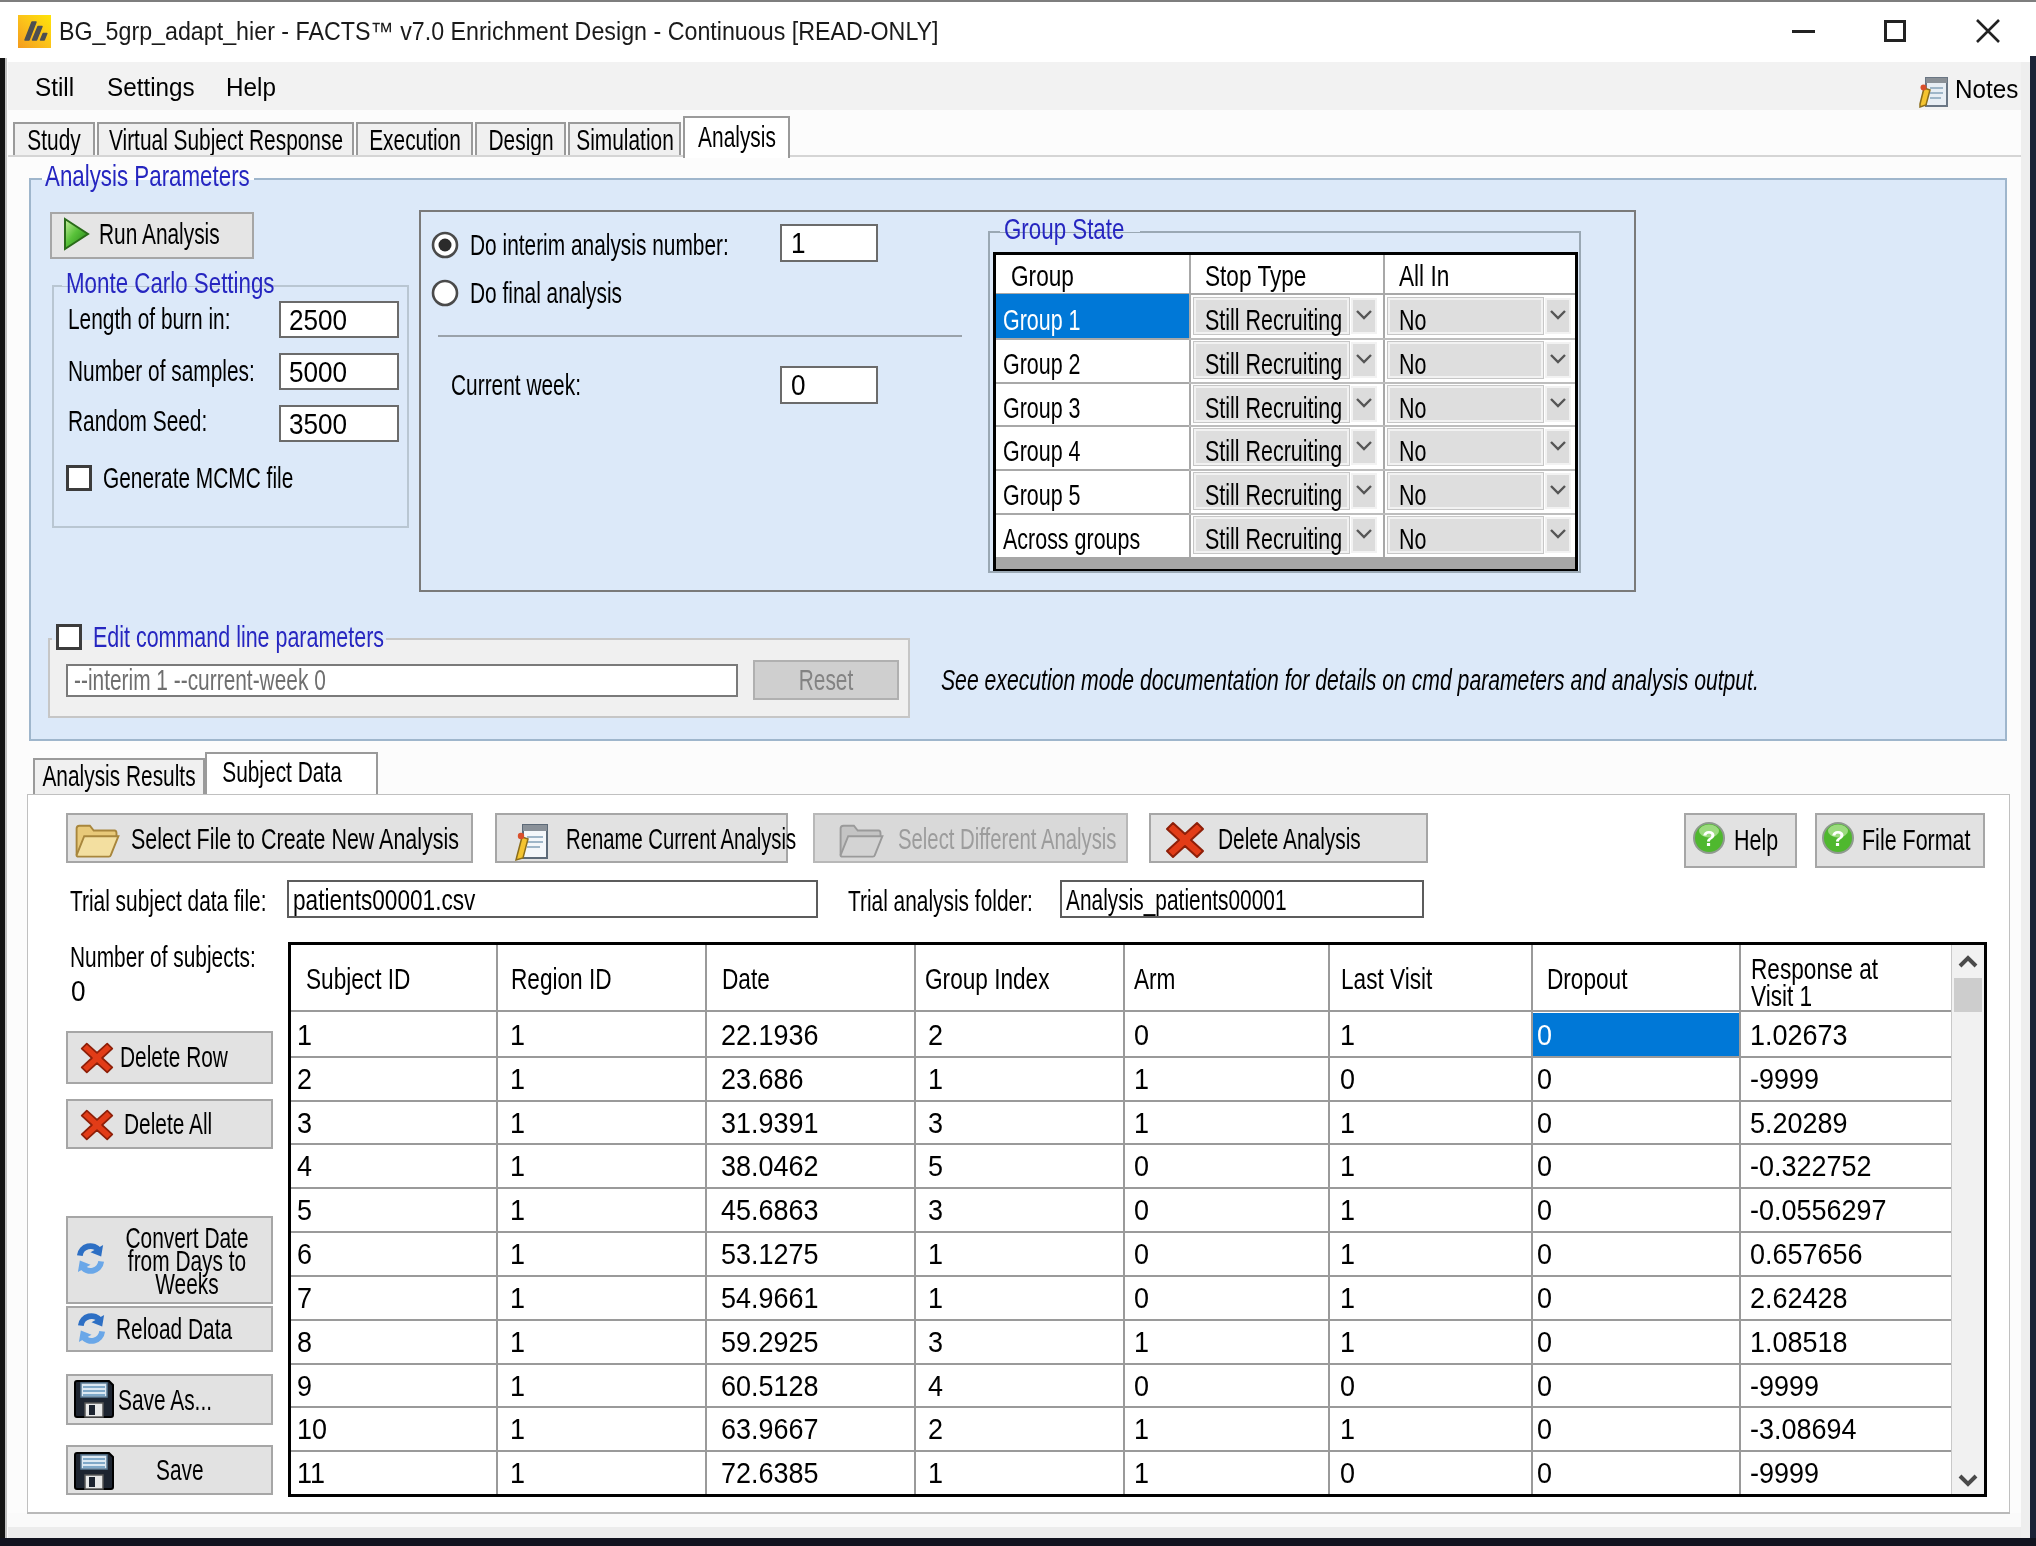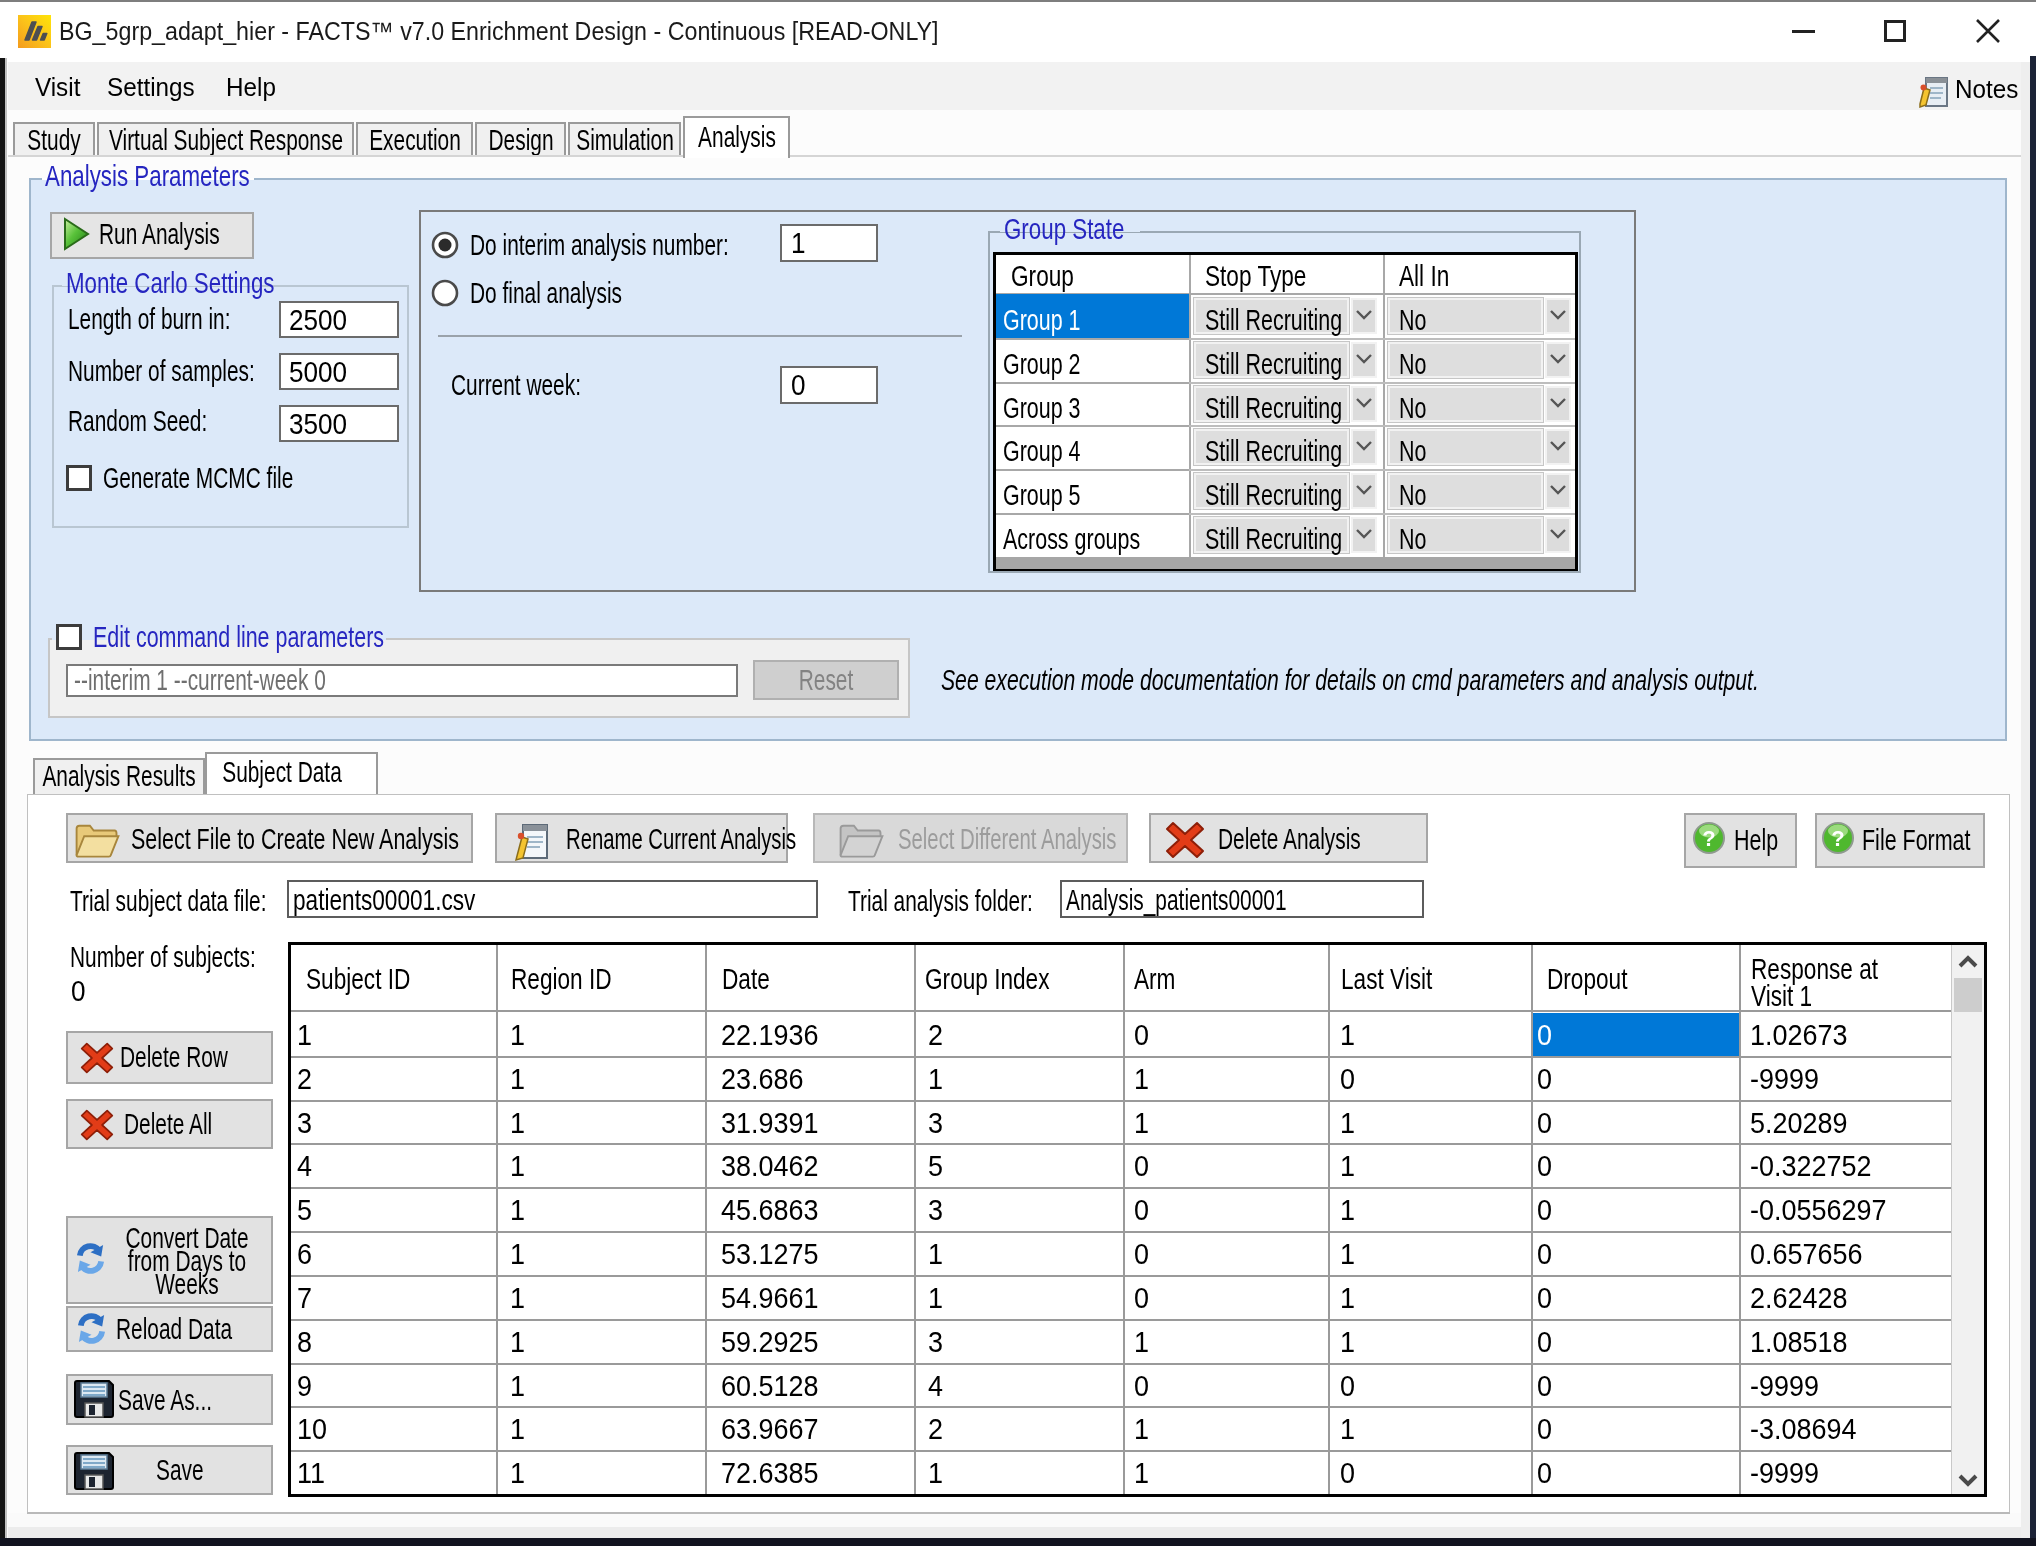--- a/index.html
+++ b/index.html
@@ -26,21 +26,21 @@
         <path d="M22.5 25 L25.2 18.5 L28.8 18.5 L26.2 25 Z"></path>
       </g>
     </svg>
 <div style="position:absolute;left:59px;top:31px;transform:translateY(-50%) scaleX(0.93);transform-origin:0 50%;font-size:25px;color:#1a1a1a;white-space:nowrap;line-height:1;">BG_5grp_adapt_hier - FACTS™ v7.0 Enrichment Design - Continuous [READ-ONLY]</div>
 <div style="position:absolute;left:1792px;top:30px;width:23px;height:3px;background:#222;"></div>
 <div style="position:absolute;left:1884px;top:20px;width:22px;height:22px;border:3px solid #222;"></div>
 <svg style="position:absolute;left:1976px;top:19px;width:24px;height:24px;" viewBox="0 0 24 24">
       <path d="M1 1 L23 23 M23 1 L1 23" stroke="#222" stroke-width="2.6"></path>
     </svg>
 <div style="position:absolute;left:8px;top:62px;width:2013px;height:48px;background:#f2f2f2;"></div>
-<div style="position:absolute;left:35px;top:87px;transform:translateY(-50%) scaleX(0.97);transform-origin:0 50%;font-size:25px;color:#000;white-space:nowrap;line-height:1;">Visit</div>
+<div style="position:absolute;left:35px;top:87px;transform:translateY(-50%) scaleX(0.97);transform-origin:0 50%;font-size:25px;color:#000;white-space:nowrap;line-height:1;">Still</div>
 <div style="position:absolute;left:107px;top:87px;transform:translateY(-50%) scaleX(0.97);transform-origin:0 50%;font-size:25px;color:#000;white-space:nowrap;line-height:1;">Settings</div>
 <div style="position:absolute;left:226px;top:87px;transform:translateY(-50%) scaleX(0.97);transform-origin:0 50%;font-size:25px;color:#000;white-space:nowrap;line-height:1;">Help</div>
 <svg style="position:absolute;left:1917px;top:74px;width:32px;height:34px;" viewBox="0 0 32 34">
 <rect x="9" y="4" width="21" height="28" fill="#e8eef4" stroke="#6a7684" stroke-width="2"></rect>
 <rect x="9" y="4" width="21" height="5" fill="#8a9096"></rect>
 <g stroke="#9fb6c8" stroke-width="2">
         <line x1="13" y1="14" x2="26" y2="14"></line>
         <line x1="13" y1="19" x2="26" y2="19"></line>
         <line x1="13" y1="24" x2="24" y2="24"></line>
       </g>

